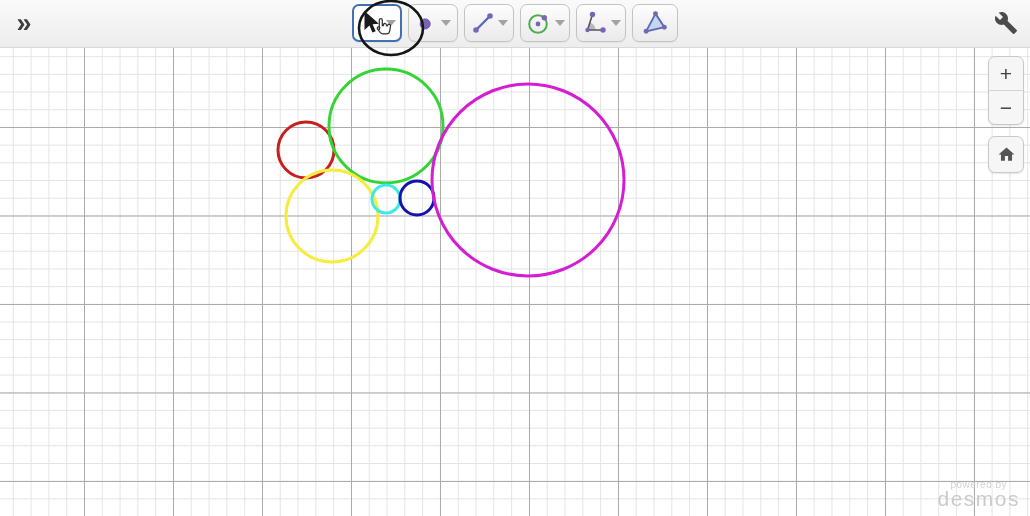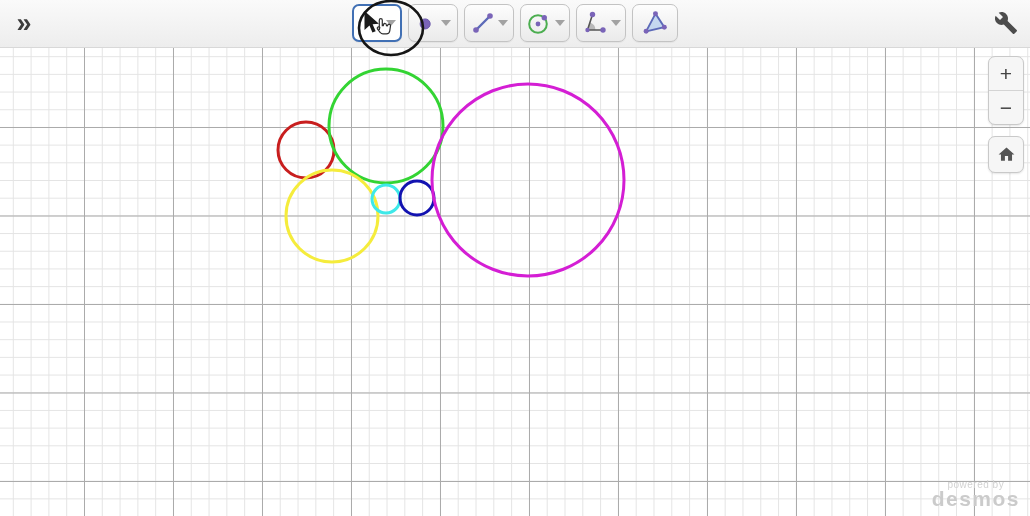--- a/index.html
+++ b/index.html
@@ -90,21 +90,21 @@
 
   
   .watermark {
     position: absolute; right: 10px; bottom: 7px; text-align: center;
     z-index: 5; pointer-events: none; user-select: none;
   }
   .watermark .line1 {
     font-size: 10px; color: #d2d2d2; letter-spacing: 0.5px; display: block;
   }
   .watermark .line2 {
-    font-size: 21px; font-weight: bold; color: #cbcbcb;
+    font-size: 21px; font-weight: normal; color: #cbcbcb;
     letter-spacing: 1.5px; display: block; margin-top: -1px; line-height: 20px;
   }
 </style>
 </head>
 <body>
 
 <div class="stage">
 
   <div class="canvas"></div>
 

